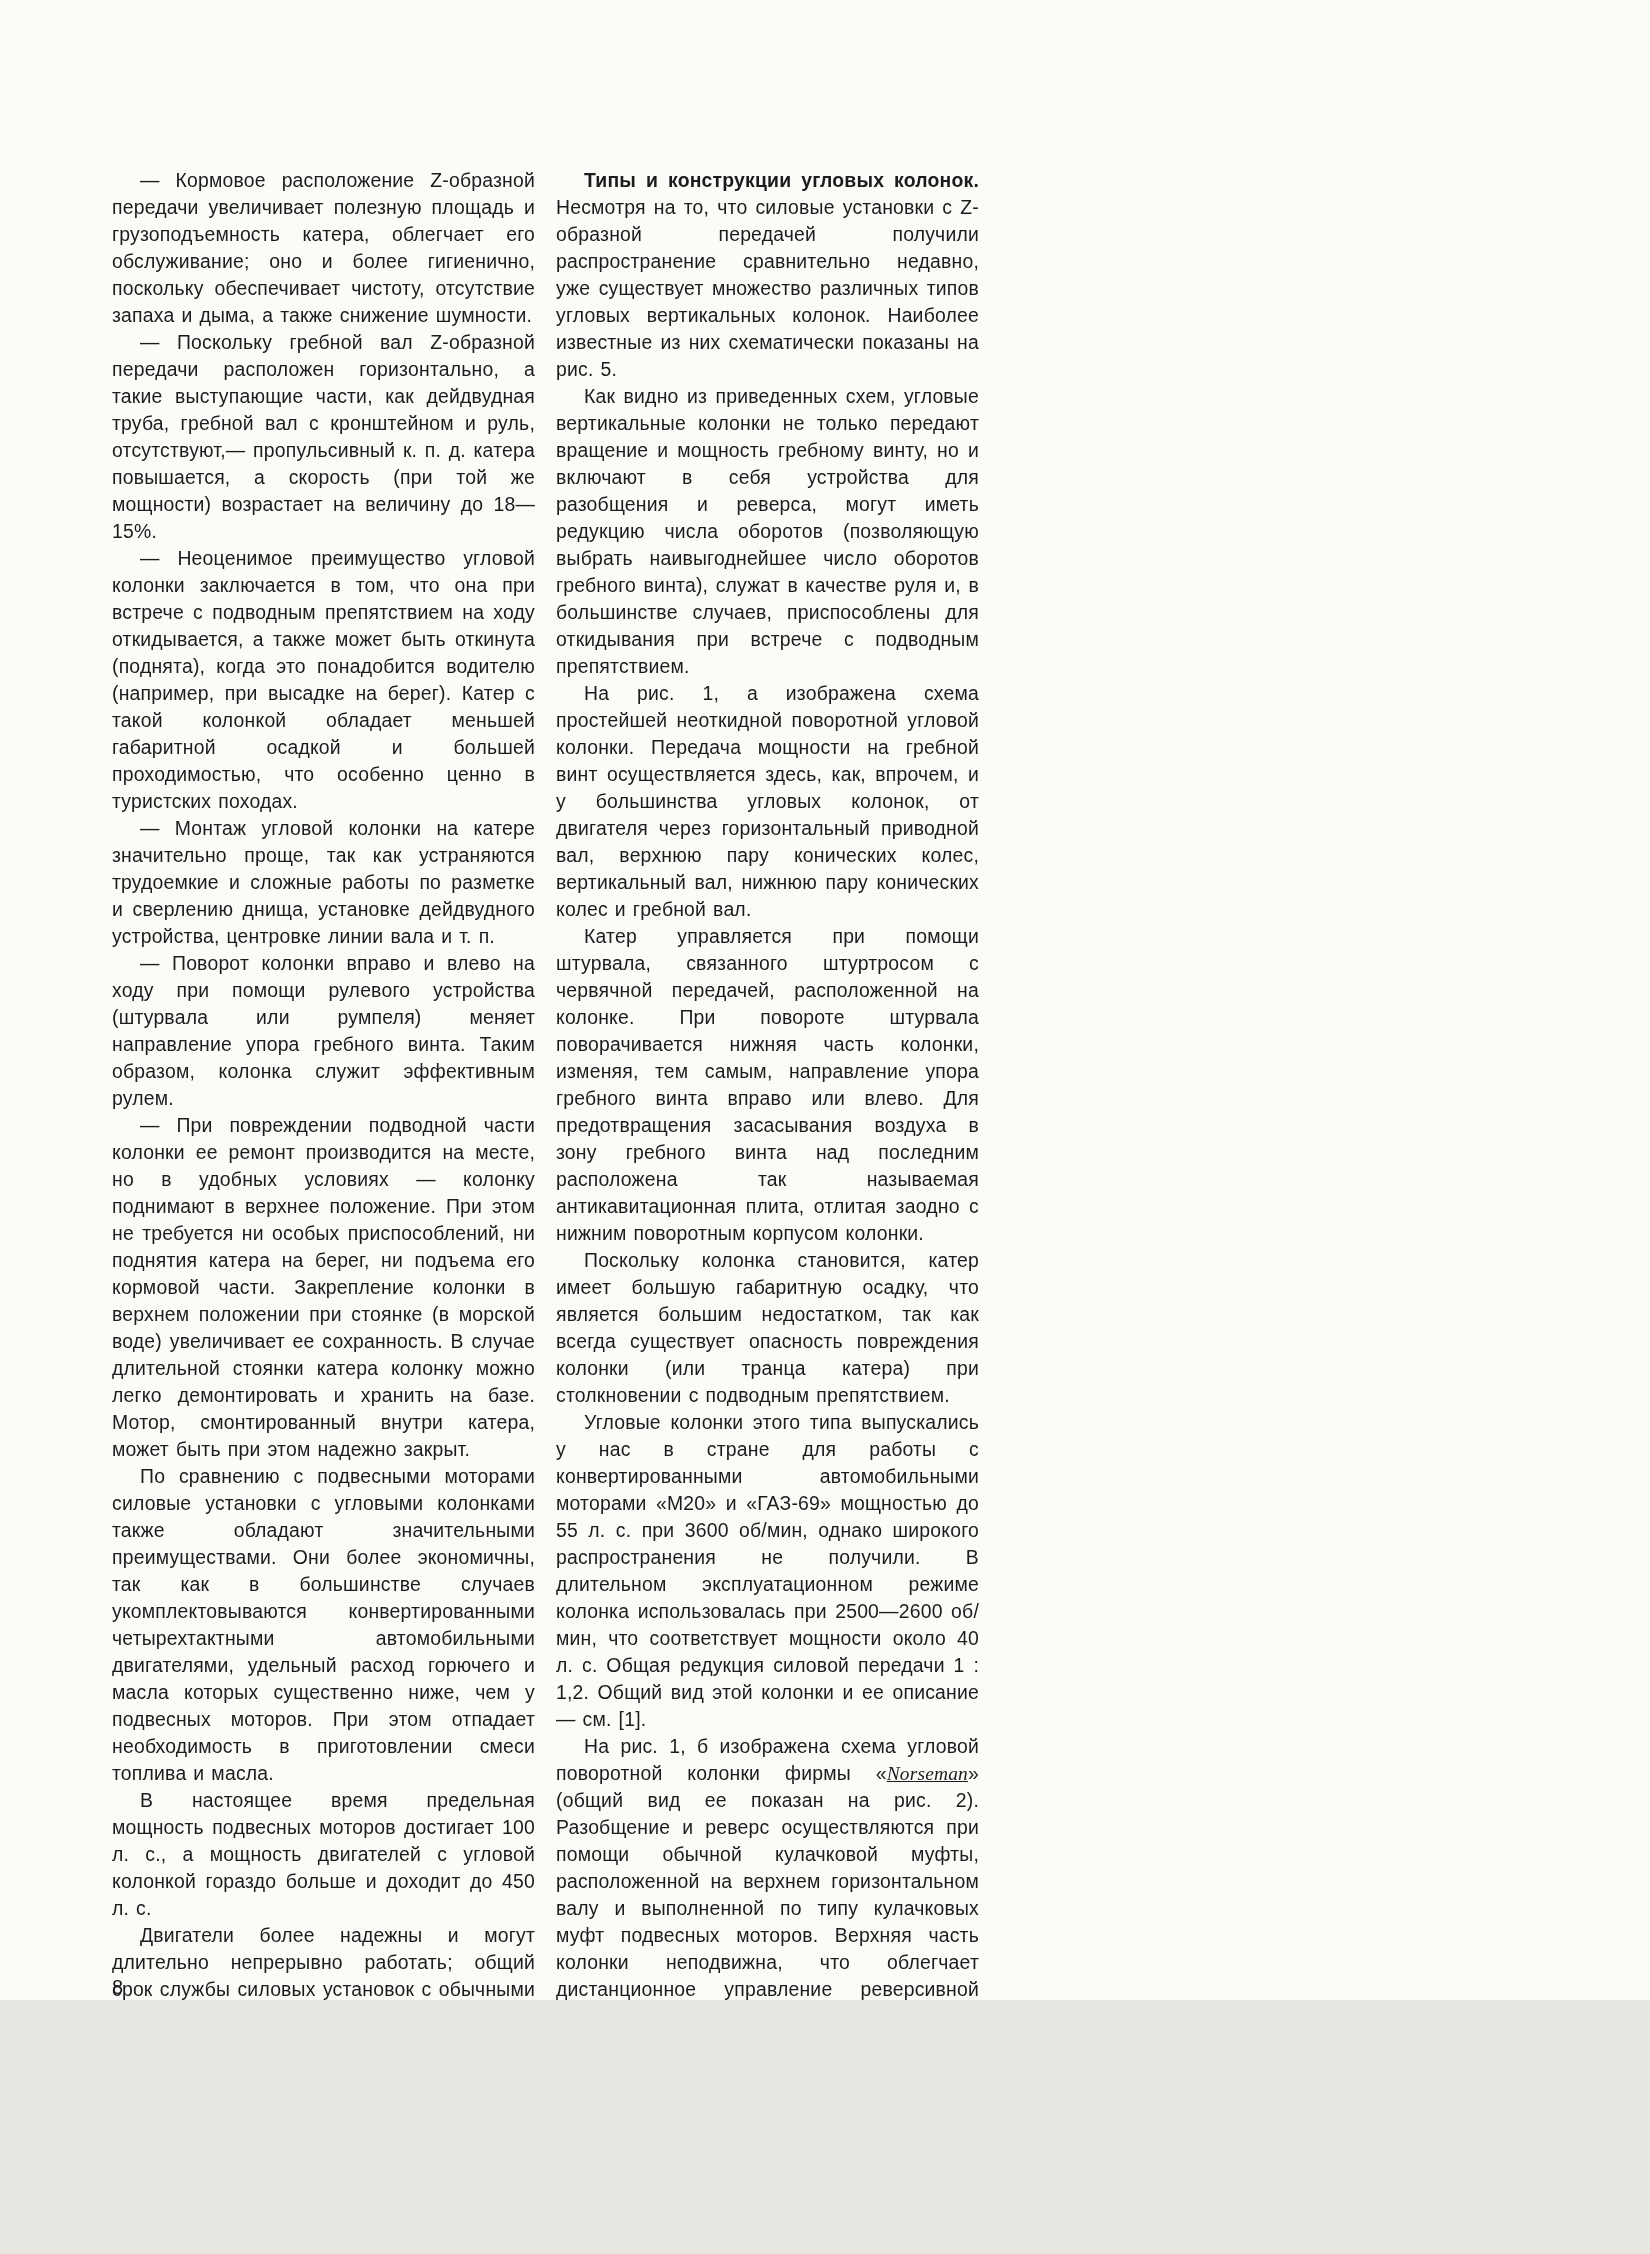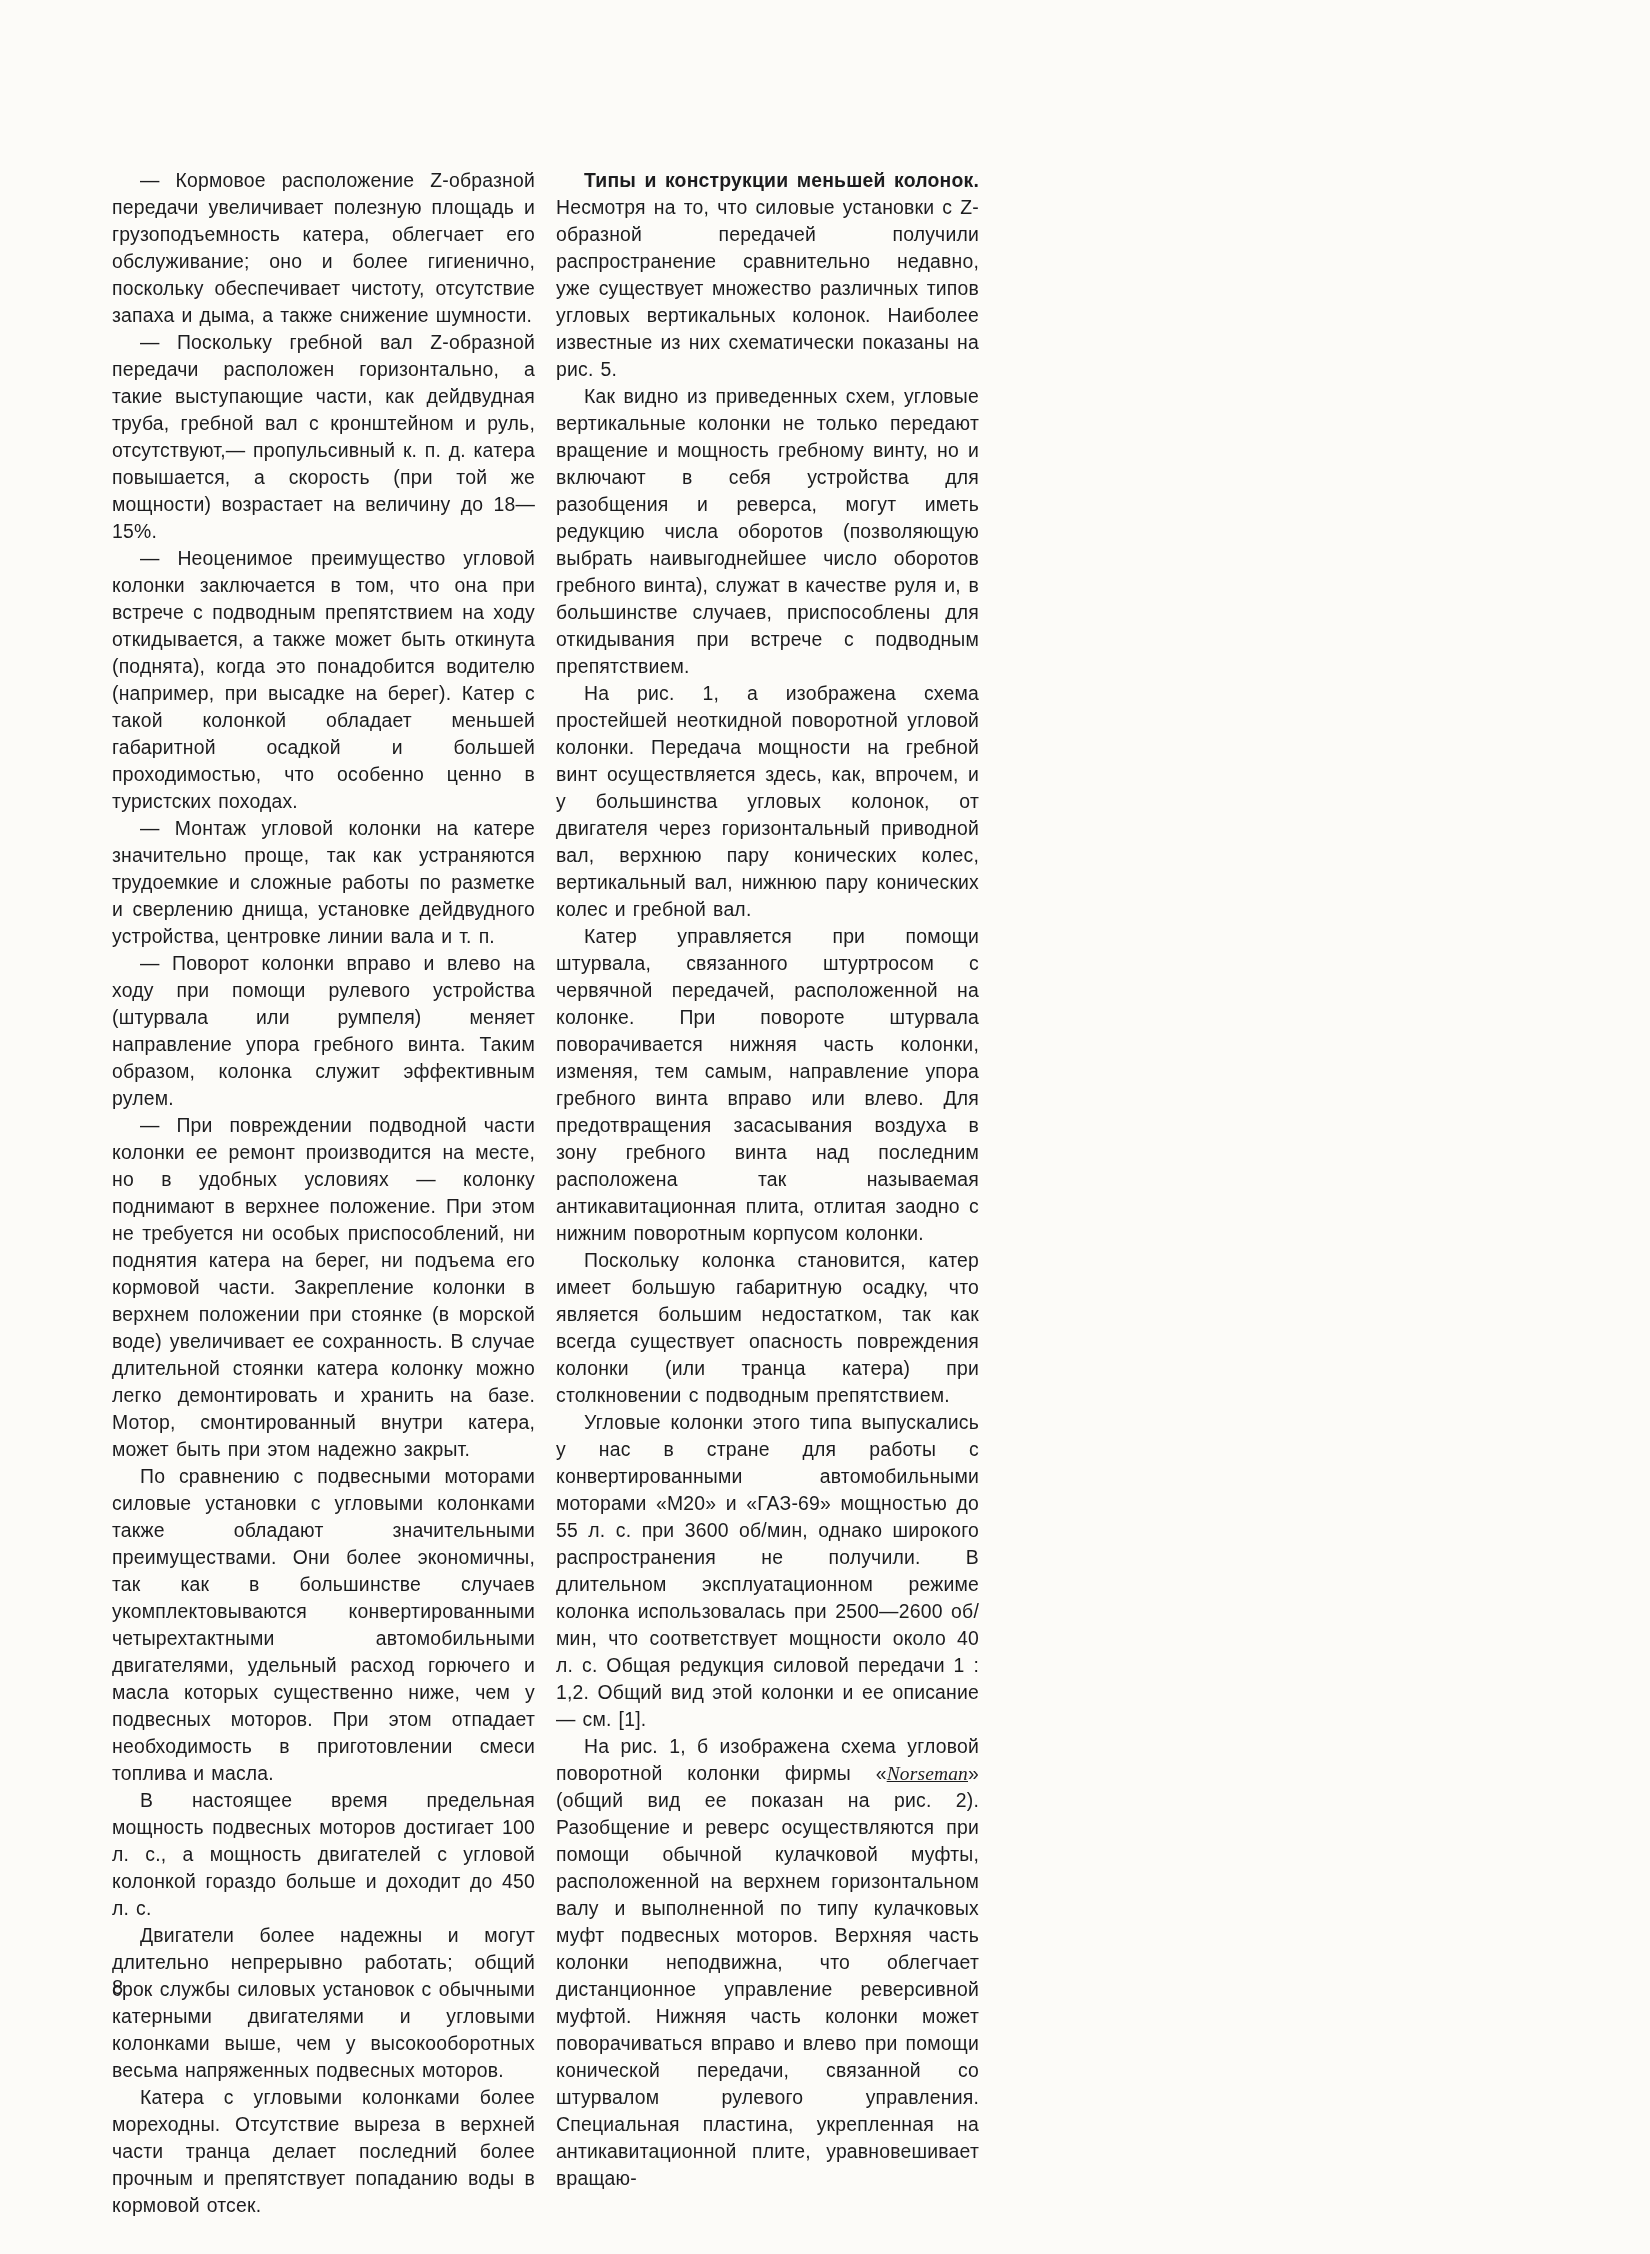--- a/index.html
+++ b/index.html
@@ -4,21 +4,21 @@
 <style>
   html, body {
     margin: 0;
     padding: 0;
     background: #e9e7e2;
     font-family: "Liberation Sans", "DejaVu Sans", sans-serif;
   }
   .page {
     position: relative;
     width: 1650px;
-    height: 2254px;
+    height: 2000px;
     margin: 0 auto;
     background: #fcfbf8;
     color: #1c1c1e;
     overflow: hidden;
   }
   .text-block {
     position: absolute;
     left: 112px;
     top: 167px;
     width: 867px;
@@ -67,21 +67,21 @@
       <p>— Монтаж угловой колонки на катере значительно проще, так как устраняются трудоемкие и сложные работы по разметке и сверлению днища, установке дейдвудного устройства, центровке линии вала и т. п.</p>
       <p>— Поворот колонки вправо и влево на ходу при помощи рулевого устройства (штурвала или румпеля) меняет направление упора гребного винта. Таким образом, колонка служит эффективным рулем.</p>
       <p>— При повреждении подводной части колонки ее ремонт производится на месте, но в удобных условиях — колонку поднимают в верхнее положение. При этом не требуется ни особых приспособлений, ни поднятия катера на берег, ни подъема его кормовой части. Закрепление колонки в верхнем положении при стоянке (в морской воде) увеличивает ее сохранность. В случае длительной стоянки катера колонку можно легко демонтировать и хранить на базе. Мотор, смонтированный внутри катера, может быть при этом надежно закрыт.</p>
       <p>По сравнению с подвесными моторами силовые установки с угловыми колонками также обладают значительными преимуществами. Они более экономичны, так как в большинстве случаев укомплектовываются конвертированными четырехтактными автомобильными двигателями, удельный расход горючего и масла которых существенно ниже, чем у подвесных моторов. При этом отпадает необходимость в приготовлении смеси топлива и масла.</p>
       <p>В настоящее время предельная мощность подвесных моторов достигает 100 л. с., а мощность двигателей с угловой колонкой гораздо больше и доходит до 450 л. с.</p>
       <p>Двигатели более надежны и могут длительно непрерывно работать; общий срок службы силовых установок с обычными катерными двигателями и угловыми колонками выше, чем у высокооборотных весьма напряженных подвесных моторов.</p>
       <p>Катера с угловыми колонками более мореходны. Отсутствие выреза в верхней части транца делает последний более прочным и препятствует попаданию воды в кормовой отсек.</p>
     </div>
 
     <div class="col">
-      <p><b class="lead">Типы и конструкции меньшей колонок.</b> <span>Несмотря на то, что силовые установки с Z-образной передачей получили распространение сравнительно недавно, уже существует множество различных типов угловых вертикальных колонок. Наиболее известные из них схематически показаны на рис. 5.</span></p>
+      <p><b class="lead">Типы и конструкции угловых колонок.</b> <span>Несмотря на то, что силовые установки с Z-образной передачей получили распространение сравнительно недавно, уже существует множество различных типов угловых вертикальных колонок. Наиболее известные из них схематически показаны на рис. 5.</span></p>
       <p>Как видно из приведенных схем, угловые вертикальные колонки не только передают вращение и мощность гребному винту, но и включают в себя устройства для разобщения и реверса, могут иметь редукцию числа оборотов (позволяющую выбрать наивыгоднейшее число оборотов гребного винта), служат в качестве руля и, в большинстве случаев, приспособлены для откидывания при встрече с подводным препятствием.</p>
       <p>На рис. 1, а изображена схема простейшей неоткидной поворотной угловой колонки. Передача мощности на гребной винт осуществляется здесь, как, впрочем, и у большинства угловых колонок, от двигателя через горизонтальный приводной вал, верхнюю пару конических колес, вертикальный вал, нижнюю пару конических колес и гребной вал.</p>
       <p>Катер управляется при помощи штурвала, связанного штуртросом с червячной передачей, расположенной на колонке. При повороте штурвала поворачивается нижняя часть колонки, изменяя, тем самым, направление упора гребного винта вправо или влево. Для предотвращения засасывания воздуха в зону гребного винта над последним расположена так называемая антикавитационная плита, отлитая заодно с нижним поворотным корпусом колонки.</p>
       <p>Поскольку колонка становится, катер имеет большую габаритную осадку, что является большим недостатком, так как всегда существует опасность повреждения колонки (или транца катера) при столкновении с подводным препятствием.</p>
       <p>Угловые колонки этого типа выпускались у нас в стране для работы с конвертированными автомобильными моторами «М20» и «ГАЗ-69» мощностью до 55 л. с. при 3600 об/мин, однако широкого распространения не получили. В длительном эксплуатационном режиме колонка использовалась при 2500—2600 об/мин, что соответствует мощности около 40 л. с. Общая редукция силовой передачи 1 : 1,2. Общий вид этой колонки и ее описание — см. [1].</p>
       <p><span>На рис. 1, б изображена схема угловой поворотной колонки фирмы «</span><span class="brand">Norseman</span><span>» (общий вид ее показан на рис. 2). Разобщение и реверс осуществляются при помощи обычной кулачковой муфты, расположенной на верхнем горизонтальном валу и выполненной по типу кулачковых муфт подвесных моторов. Верхняя часть колонки неподвижна, что облегчает дистанционное управление реверсивной муфтой. Нижняя часть колонки может поворачиваться вправо и влево при помощи конической передачи, связанной со штурвалом рулевого управления. Специальная пластина, укрепленная на антикавитационной плите, уравновешивает вращаю-</span></p>
     </div>
 
   </div>
 

